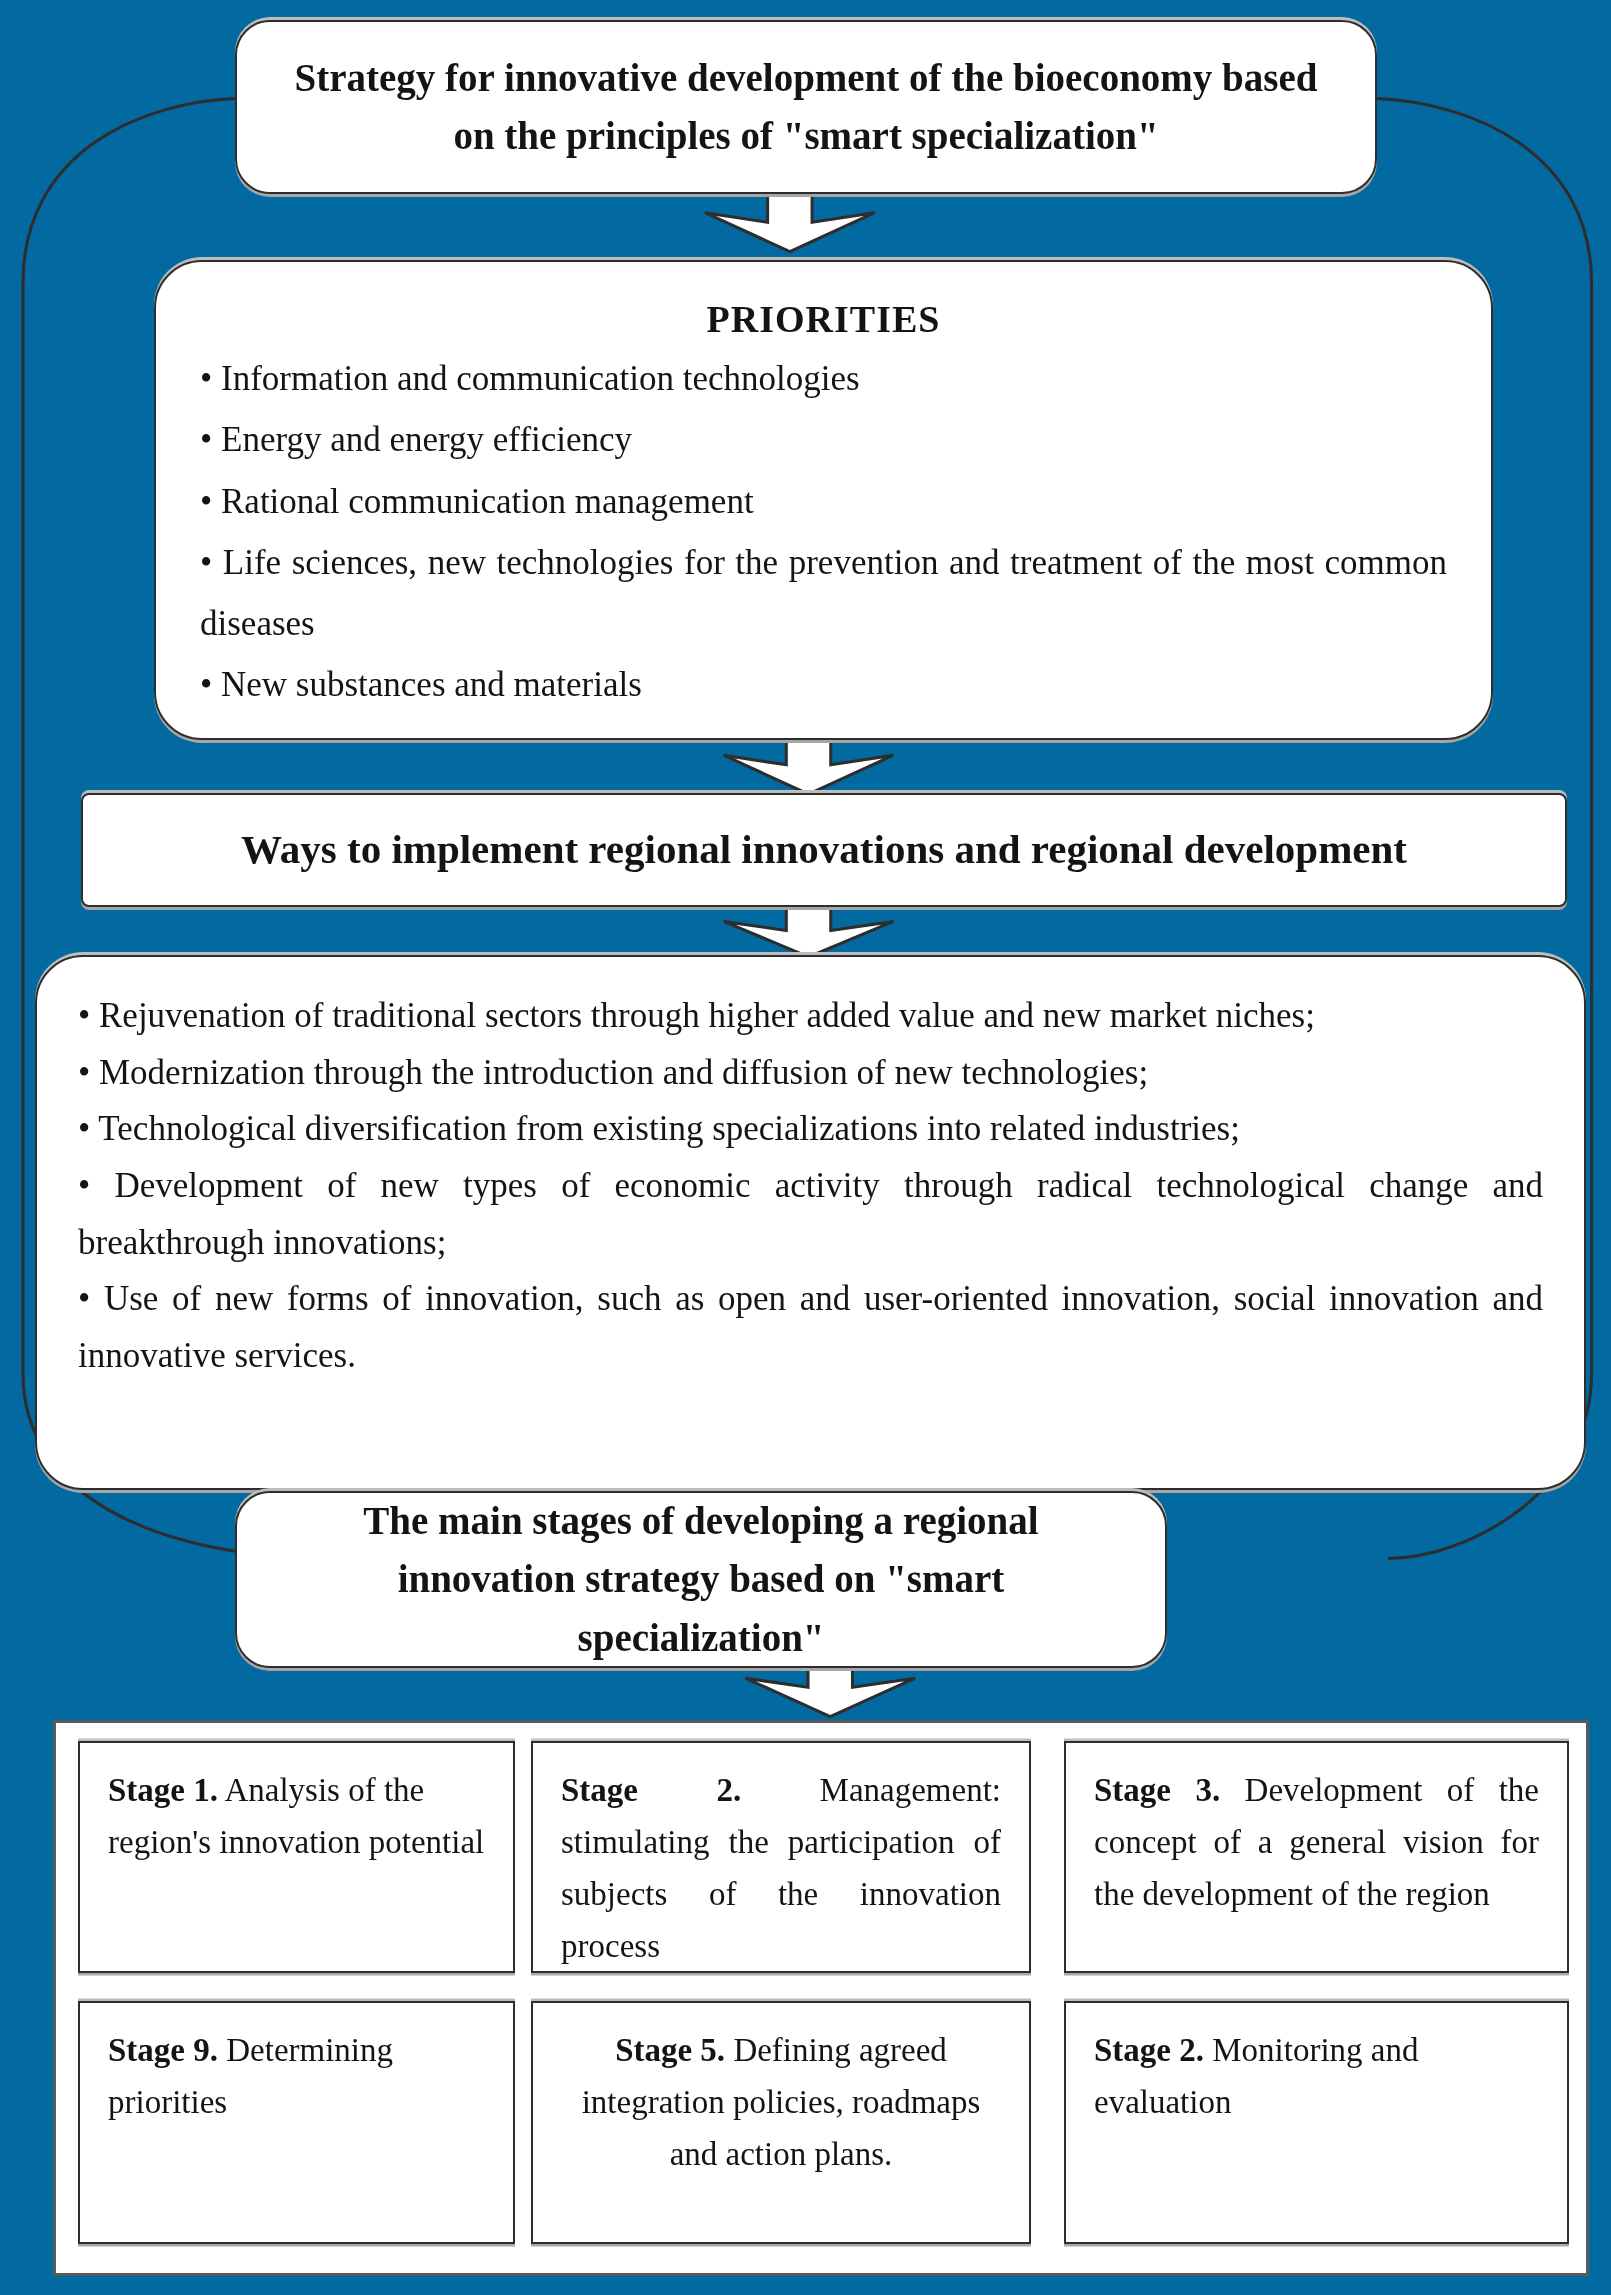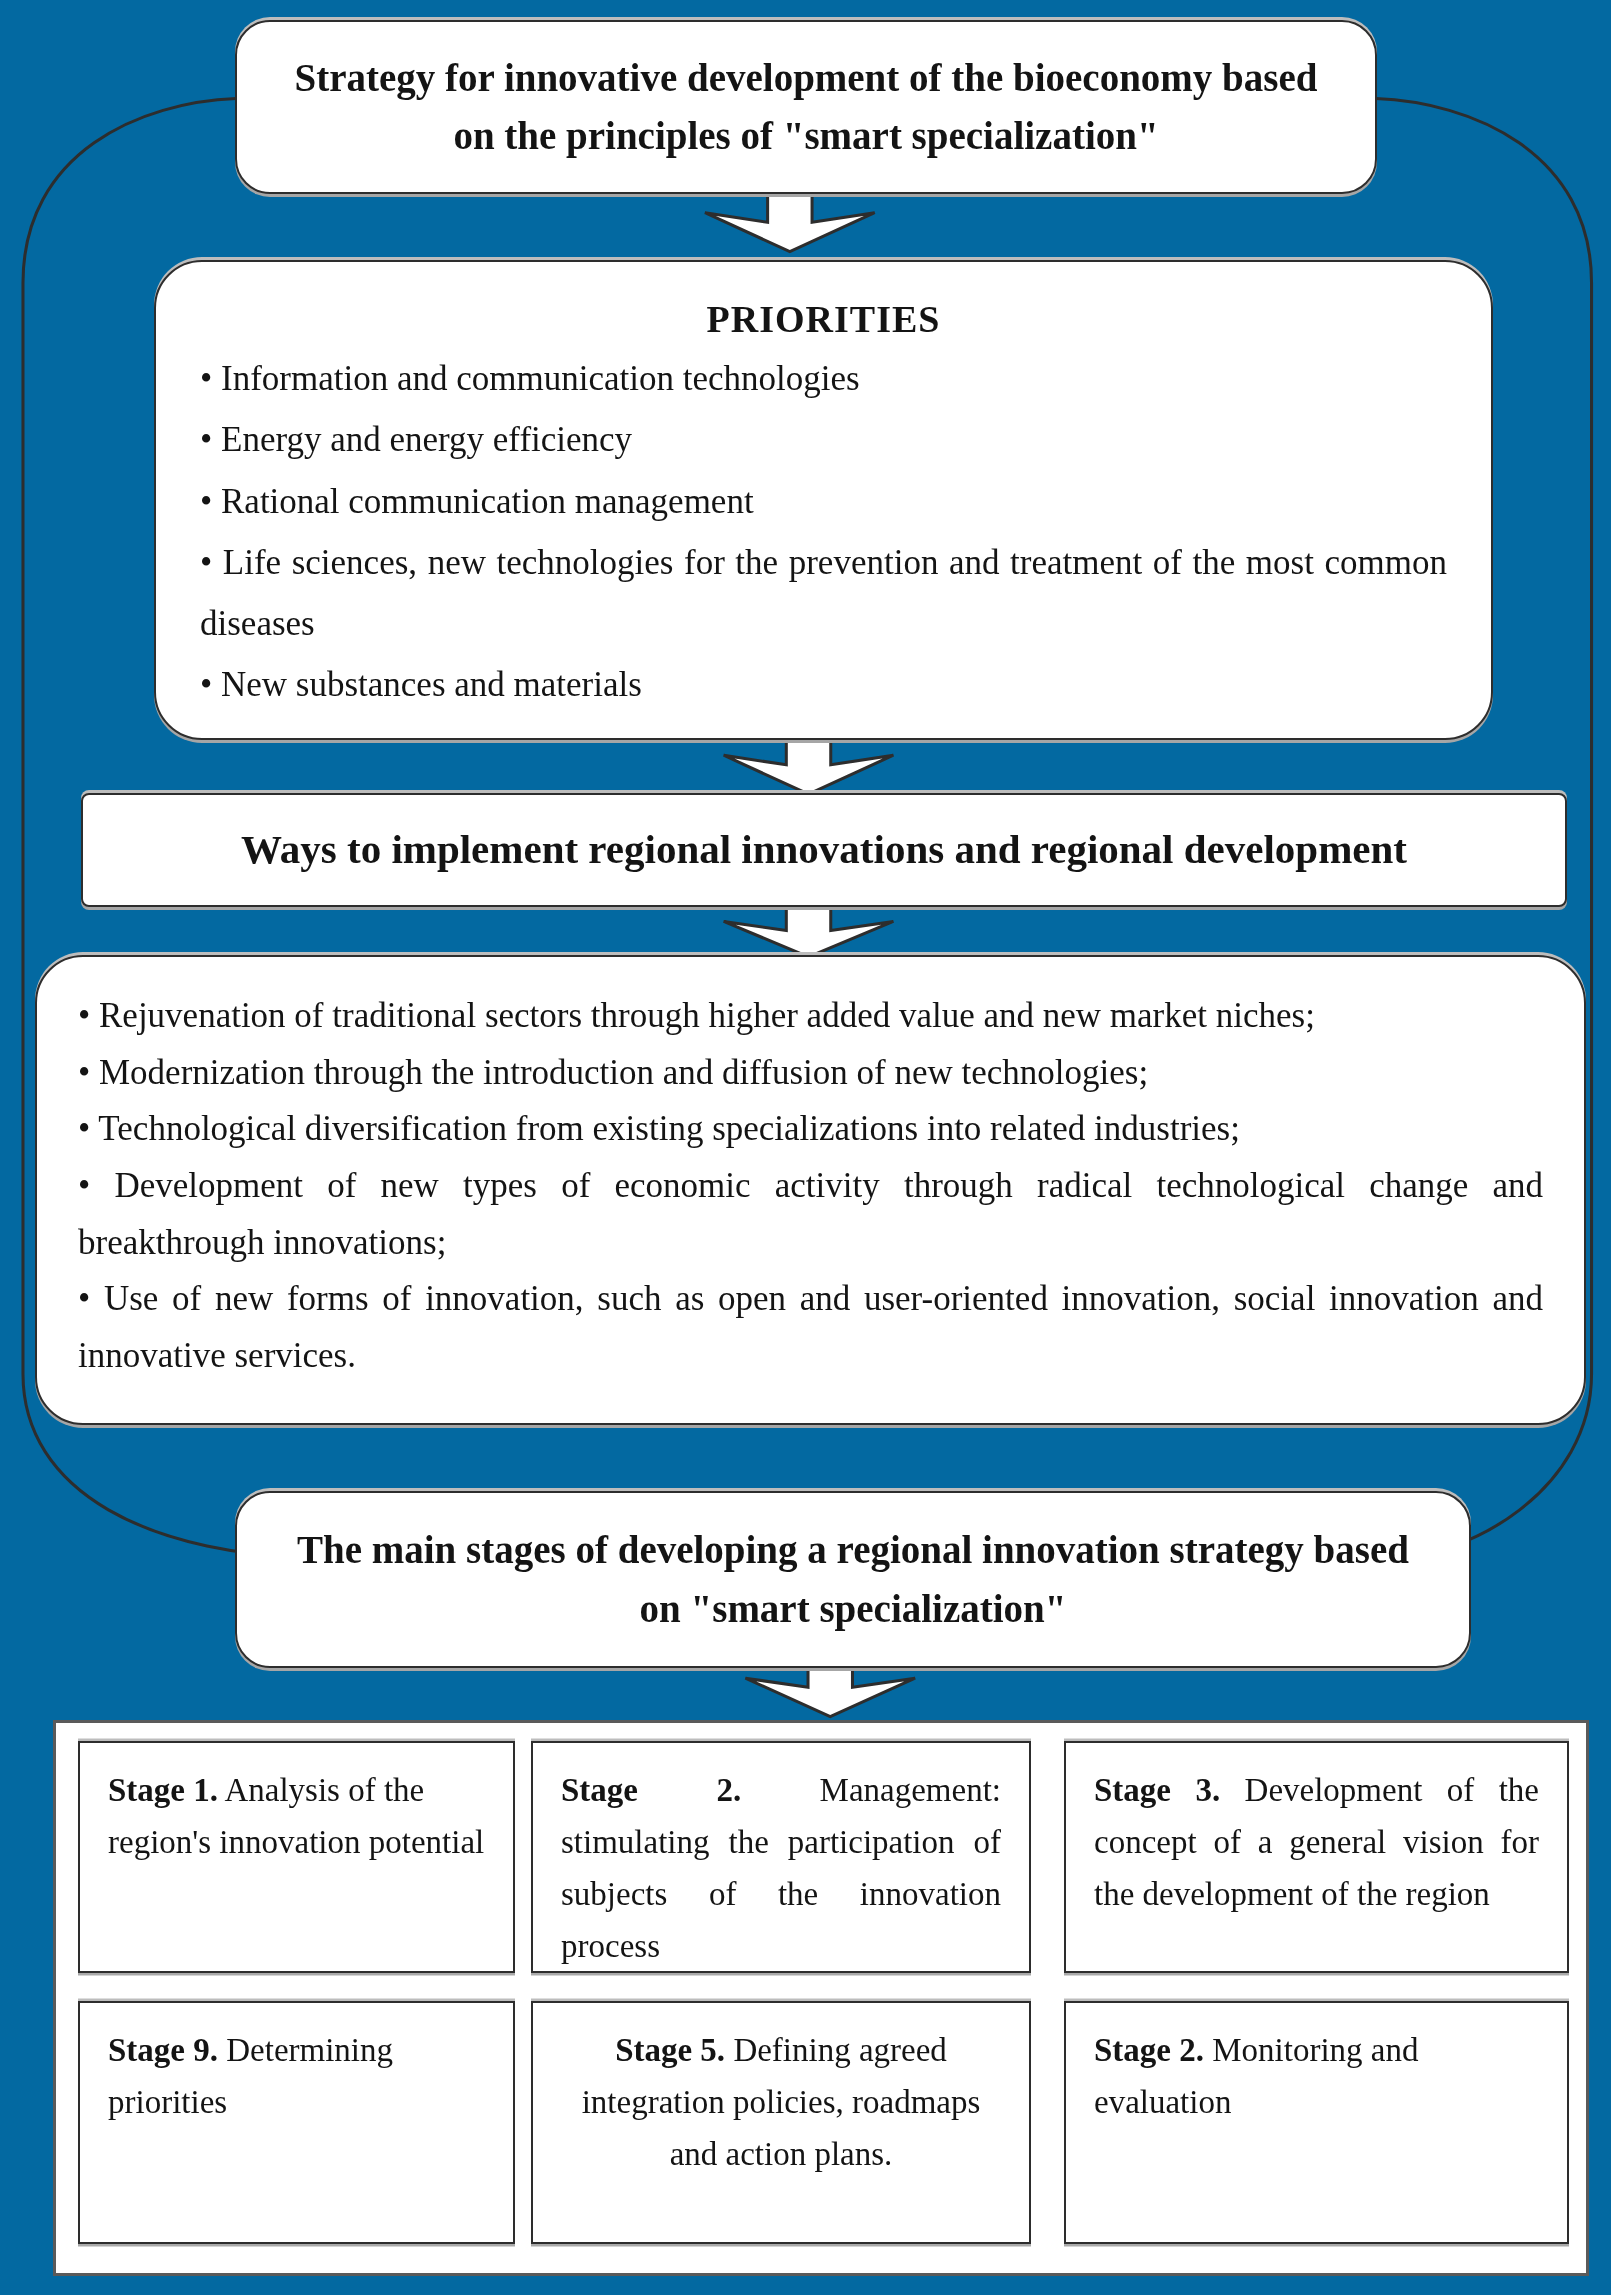--- a/index.html
+++ b/index.html
@@ -16,24 +16,24 @@
   .rounded{border-radius:35px;}
   .big-round{border-radius:48px;}
   .center-flex{display:flex;align-items:center;justify-content:center;}
   .title-text{font-weight:bold;text-align:center;font-size:41px;line-height:1.5;}
   .top-box{left:235px;top:20px;width:1142px;height:174px;padding:0 45px;}
   .priorities-box{left:154px;top:260px;width:1339px;height:480px;padding:29px 44px 0 44px;}
   .priorities-title{font-weight:bold;text-align:center;font-size:38px;line-height:1.5;letter-spacing:1px;}
   .priorities-items{font-size:35px;line-height:1.75;text-align:justify;}
   .priorities-items p{margin:0;}
   .ways-box{left:81px;top:793px;width:1486px;height:114px;border-radius:8px;padding:0 40px;}
-  .impl-box{left:35px;top:955px;width:1551px;height:470px;padding:31px 41px 0 41px;}
+  .impl-box{left:35px;top:955px;width:1551px;height:535px;padding:31px 41px 0 41px;}
   .impl-items{font-size:35px;line-height:1.62;text-align:justify;}
   .impl-items p{margin:0;}
-  .stages-box{left:235px;top:1491px;width:1236px;height:177px;padding:0 45px;}
+  .stages-box{left:235px;top:1491px;width:932px;height:177px;padding:0 45px;}
   .grid-box{
     position:absolute;left:53px;top:1720px;width:1536px;height:556px;
     border:3.5px solid #5a5a5a;background:#ffffff;z-index:1;box-sizing:border-box;
   }
   .stage{
     position:absolute;background:#ffffff;border:2.5px solid #2d2d2d;z-index:2;
     box-shadow:0 2.5px 0 #a9a9a9,0 -2.5px 0 #bdbdbd;box-sizing:border-box;
     font-size:33px;line-height:1.58;padding:21px 28px;
   }
   .stage b{font-weight:bold;}

